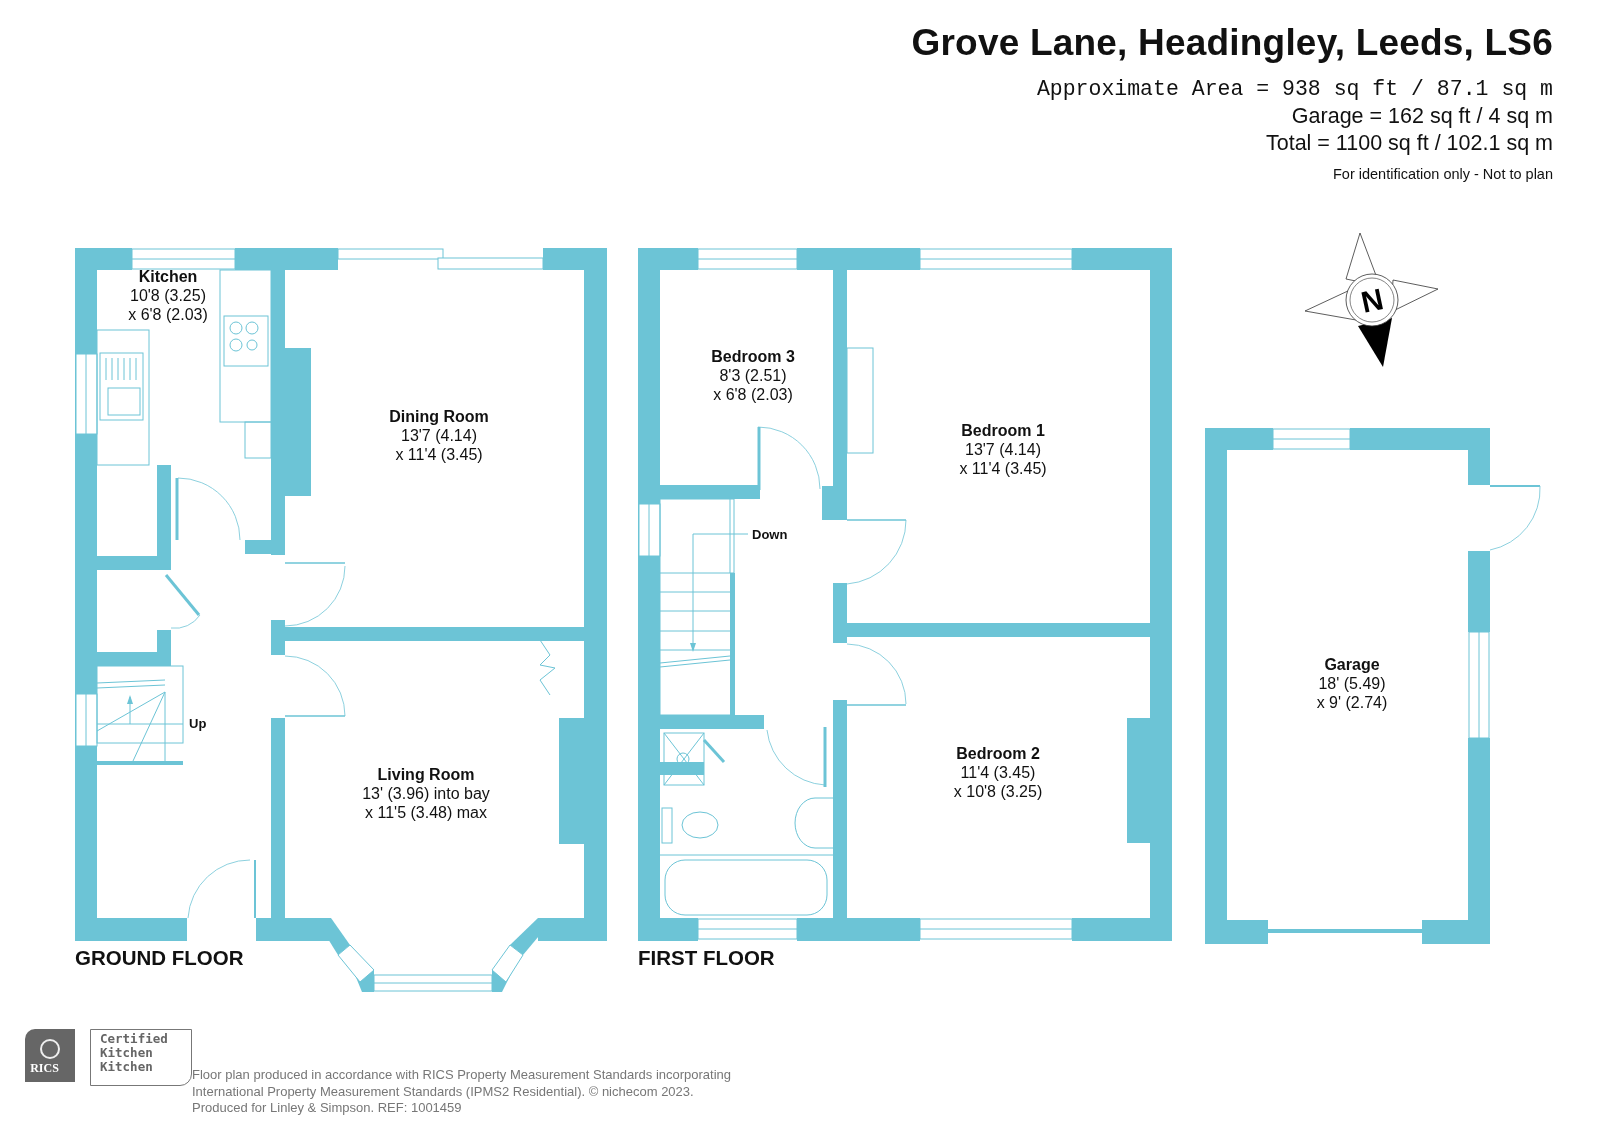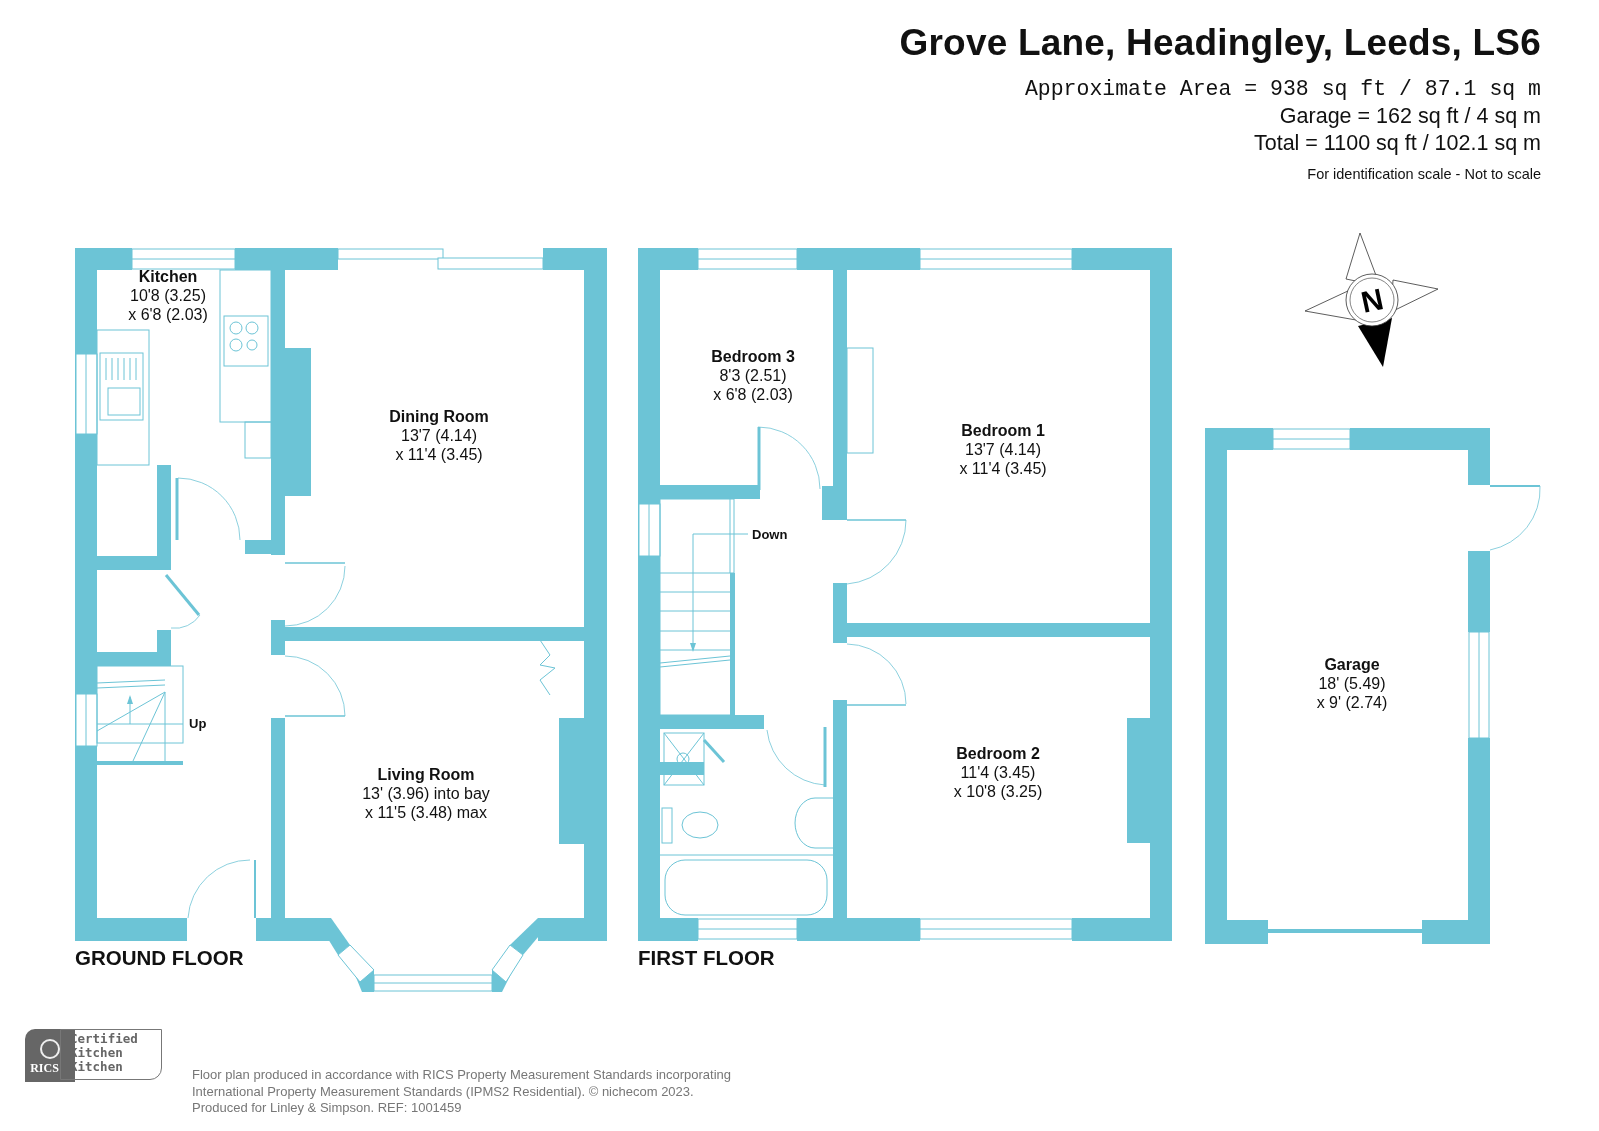--- a/index.html
+++ b/index.html
@@ -1,45 +1,45 @@
 <!DOCTYPE html>
 <html><head>
 <meta charset="utf-8">
 <style>
   html, body { margin:0; padding:0; background:#ffffff; }
   body { width:1599px; height:1131px; position:relative; overflow:hidden; font-family:"Liberation Sans", sans-serif; color:#111; }
-  .hdr { position:absolute; right:58px; text-align:center; }
+  .hdr { position:absolute; right:46px; text-align:center; }
   .title { top:22px; font-size:37px; font-weight:bold; letter-spacing:0.2px; }
   .area { font-size:21.5px; line-height:27px; }
   .a1 { top:76px;font-family:Liberation Mono, monospace; } .a2 { top:103px; } .a3 { top:130px; }
   .note { top:166px; font-size:14.5px; }
   svg#plan { position:absolute; left:0; top:0; }
   .wall { fill:#6cc4d6; }
   .win { fill:#ffffff; stroke:#6cc4d6; stroke-width:1; }
   .fix { fill:none; stroke:#6cc4d6; stroke-width:1; }
   .door { fill:none; stroke:#7fcbda; stroke-width:0.9; }
   .rname { font-family:"Liberation Sans", sans-serif; font-weight:bold; font-size:16px; fill:#111; text-anchor:middle; }
   .rdim { font-family:"Liberation Sans", sans-serif; font-size:16px; fill:#111; text-anchor:middle; }
   .floorlbl { font-family:"Liberation Sans", sans-serif; font-weight:bold; font-size:20.5px; fill:#111; }
   .small { font-family:"Liberation Sans", sans-serif; font-weight:bold; font-size:13px; fill:#111; }
   .footer { position:absolute; left:192px; top:1029px; font-size:13px; line-height:16.5px; color:#777;margin-top:38px; }
   .rics { position:absolute; left:25px; top:1029px; width:157px; height:53px; }
   .rics .dark { position:absolute; left:0; top:0; width:50px; height:53px; background:#666; border-radius:10px 0 0 0; }
   .rics .dark span { position:absolute; bottom:6px; left:0; width:39px; text-align:center; color:#fff; font-weight:bold; font-size:12px; font-family:"Liberation Serif", serif; }
   .rics .dark i { position:absolute; left:15px; top:10px; width:20px; height:20px; border-radius:50%; border:2px solid #eee; box-sizing:border-box; }
-  .rics .light { position:absolute; left:35px; top:0; width:102px; height:51px; border:1.5px solid #777; border-radius:0 0 12px 0; box-sizing:border-box; padding:2px 0 16px 9px; font-family:"DejaVu Sans Mono", monospace; font-weight:bold; font-size:12.5px; line-height:14px; color:#666; }
+  .rics .light { position:absolute; left:65px; top:0; width:102px; height:57px; border:1.5px solid #777; border-radius:0 0 12px 0; box-sizing:border-box; padding:2px 0 16px 9px; font-family:"DejaVu Sans Mono", monospace; font-weight:bold; font-size:12.5px; line-height:14px; color:#666; }
 </style>
 </head>
 <body>
 
 <div class="hdr title">Grove Lane, Headingley, Leeds, LS6</div>
 <div class="hdr area a1">Approximate Area = 938 sq ft / 87.1 sq m</div>
 <div class="hdr area a2">Garage = 162 sq ft / 4 sq m</div>
 <div class="hdr area a3">Total = 1100 sq ft / 102.1 sq m</div>
-<div class="hdr note">For identification scale - Not to scale</div>
+<div class="hdr note">For identification only - Not to plan</div>
 
 <svg id="plan" width="1599" height="1131" viewBox="0 0 1599 1131">
 
   <g>
 
     <rect class="wall" x="75" y="248" width="22" height="676"></rect>
 
     <rect class="wall" x="75" y="248" width="57" height="22"></rect>
     <rect class="wall" x="235" y="248" width="103" height="22"></rect>
     <rect class="wall" x="543" y="248" width="64" height="22"></rect>

